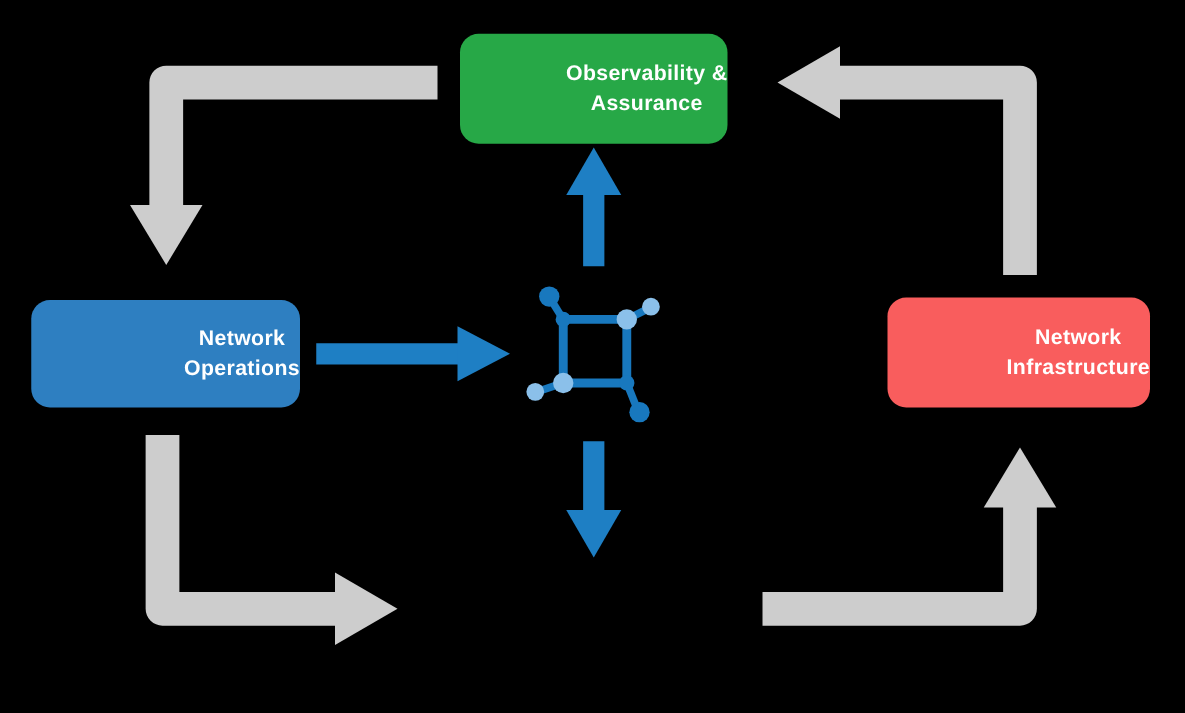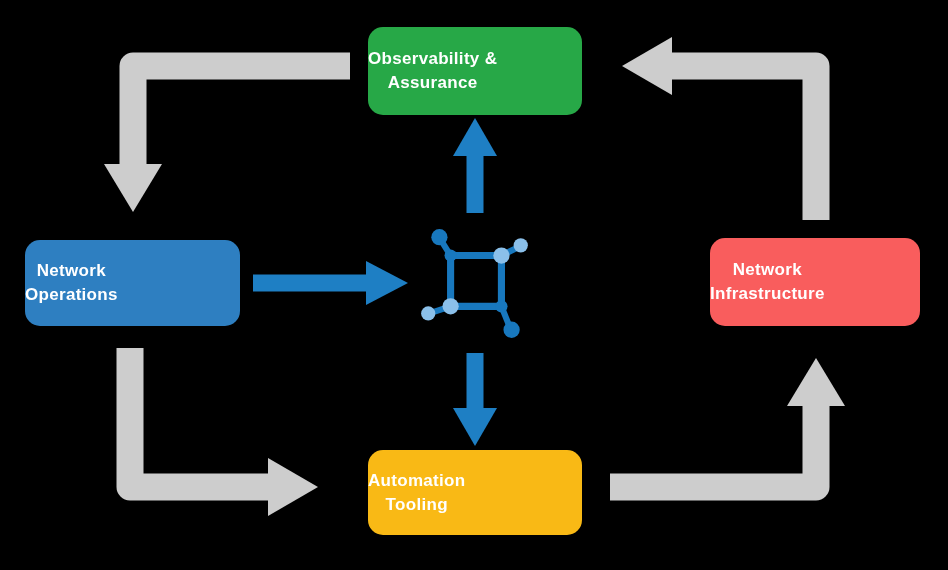--- a/index.html
+++ b/index.html
@@ -13,21 +13,21 @@
     position:relative;
     width:948px;height:570px;
     background:#000;
   }
   .arrow-layer{
     position:absolute;left:0;top:0;width:948px;height:570px;
   }
   .node{
     position:absolute;
     border-radius:15px;
-    display:flex;align-items:center;justify-content:flex-start;
+    display:flex;align-items:center;justify-content:flex-end;
     text-align:center;
     color:#fff;
     font-size:17px;
     font-weight:600;
     line-height:1.4;
     letter-spacing:.3px;
     white-space:pre-line;
     box-sizing:border-box;
   }
   .node-observability{left:368px;top:27px;width:214px;height:88px;}
@@ -89,24 +89,20 @@
   <div class="node node-operations" style="background: rgb(46, 127, 193);">
     <span>Network
 Operations</span>
   </div>
 
   <div class="node node-infrastructure" style="background: rgb(249, 93, 93);">
     <span>Network
 Infrastructure</span>
   </div>
 
-  <div class="node node-automation" style="background: rgb(249, 185, 21);">
-    <span>Automation
-Tooling</span>
-  </div>
 
   <svg class="center-icon" viewBox="0 0 120 120">
 
     <rect x="36" y="32" width="50" height="50" rx="3" fill="none" stroke-width="7" stroke="#1878BE"></rect>
 
     <path d="M 36 32 L 26 16" fill="none" stroke-width="6" stroke="#1878BE"></path>
     <path d="M 86 32 L 102 24" fill="none" stroke-width="6" stroke="#1878BE"></path>
     <path d="M 36 82 L 18 88" fill="none" stroke-width="6" stroke="#1878BE"></path>
     <path d="M 86 82 L 94 102" fill="none" stroke-width="6" stroke="#1878BE"></path>
 

